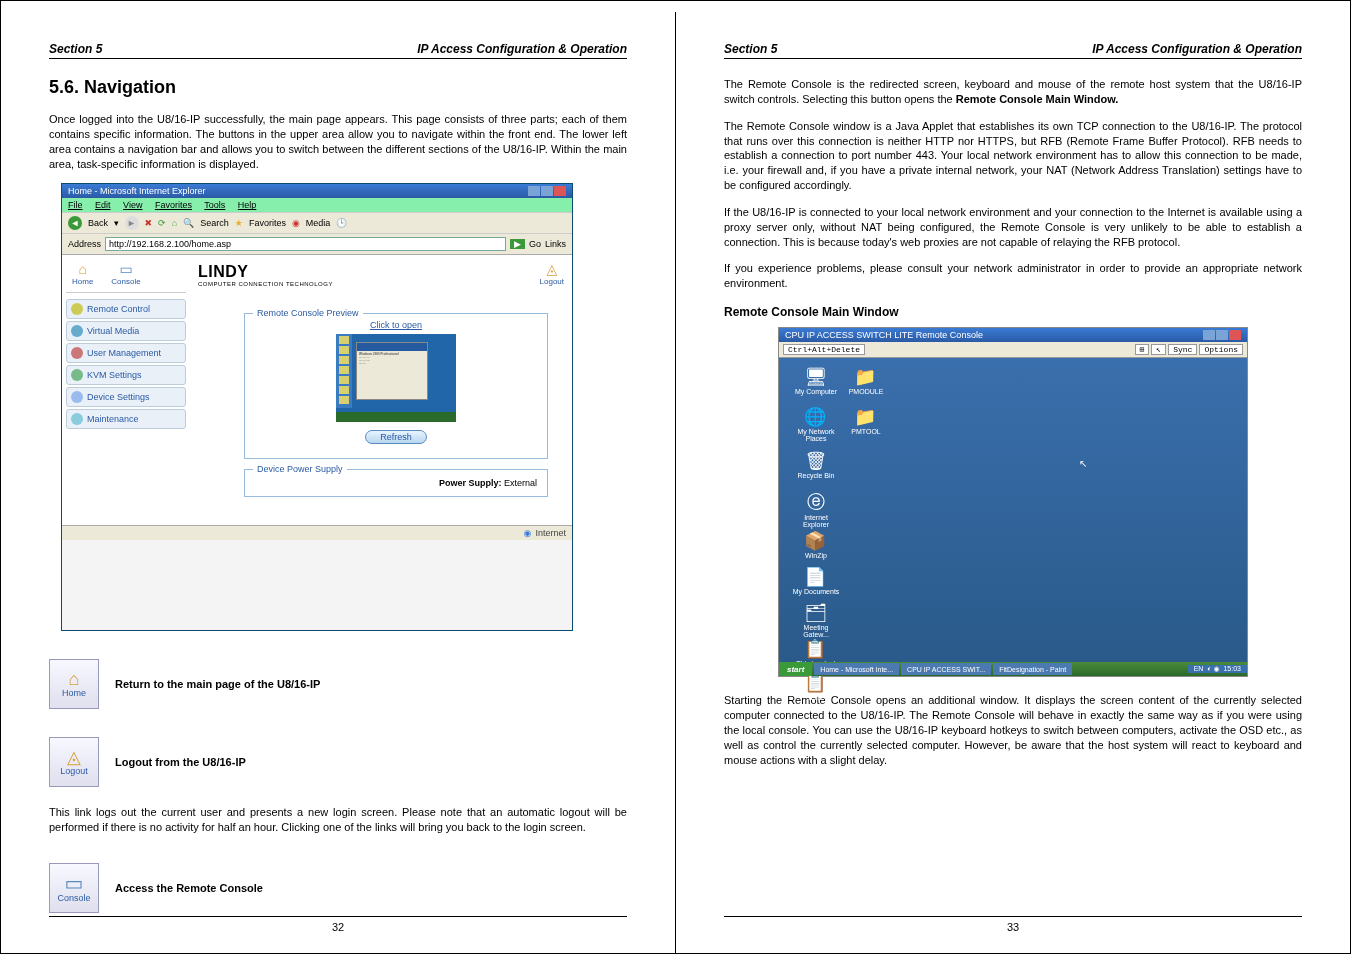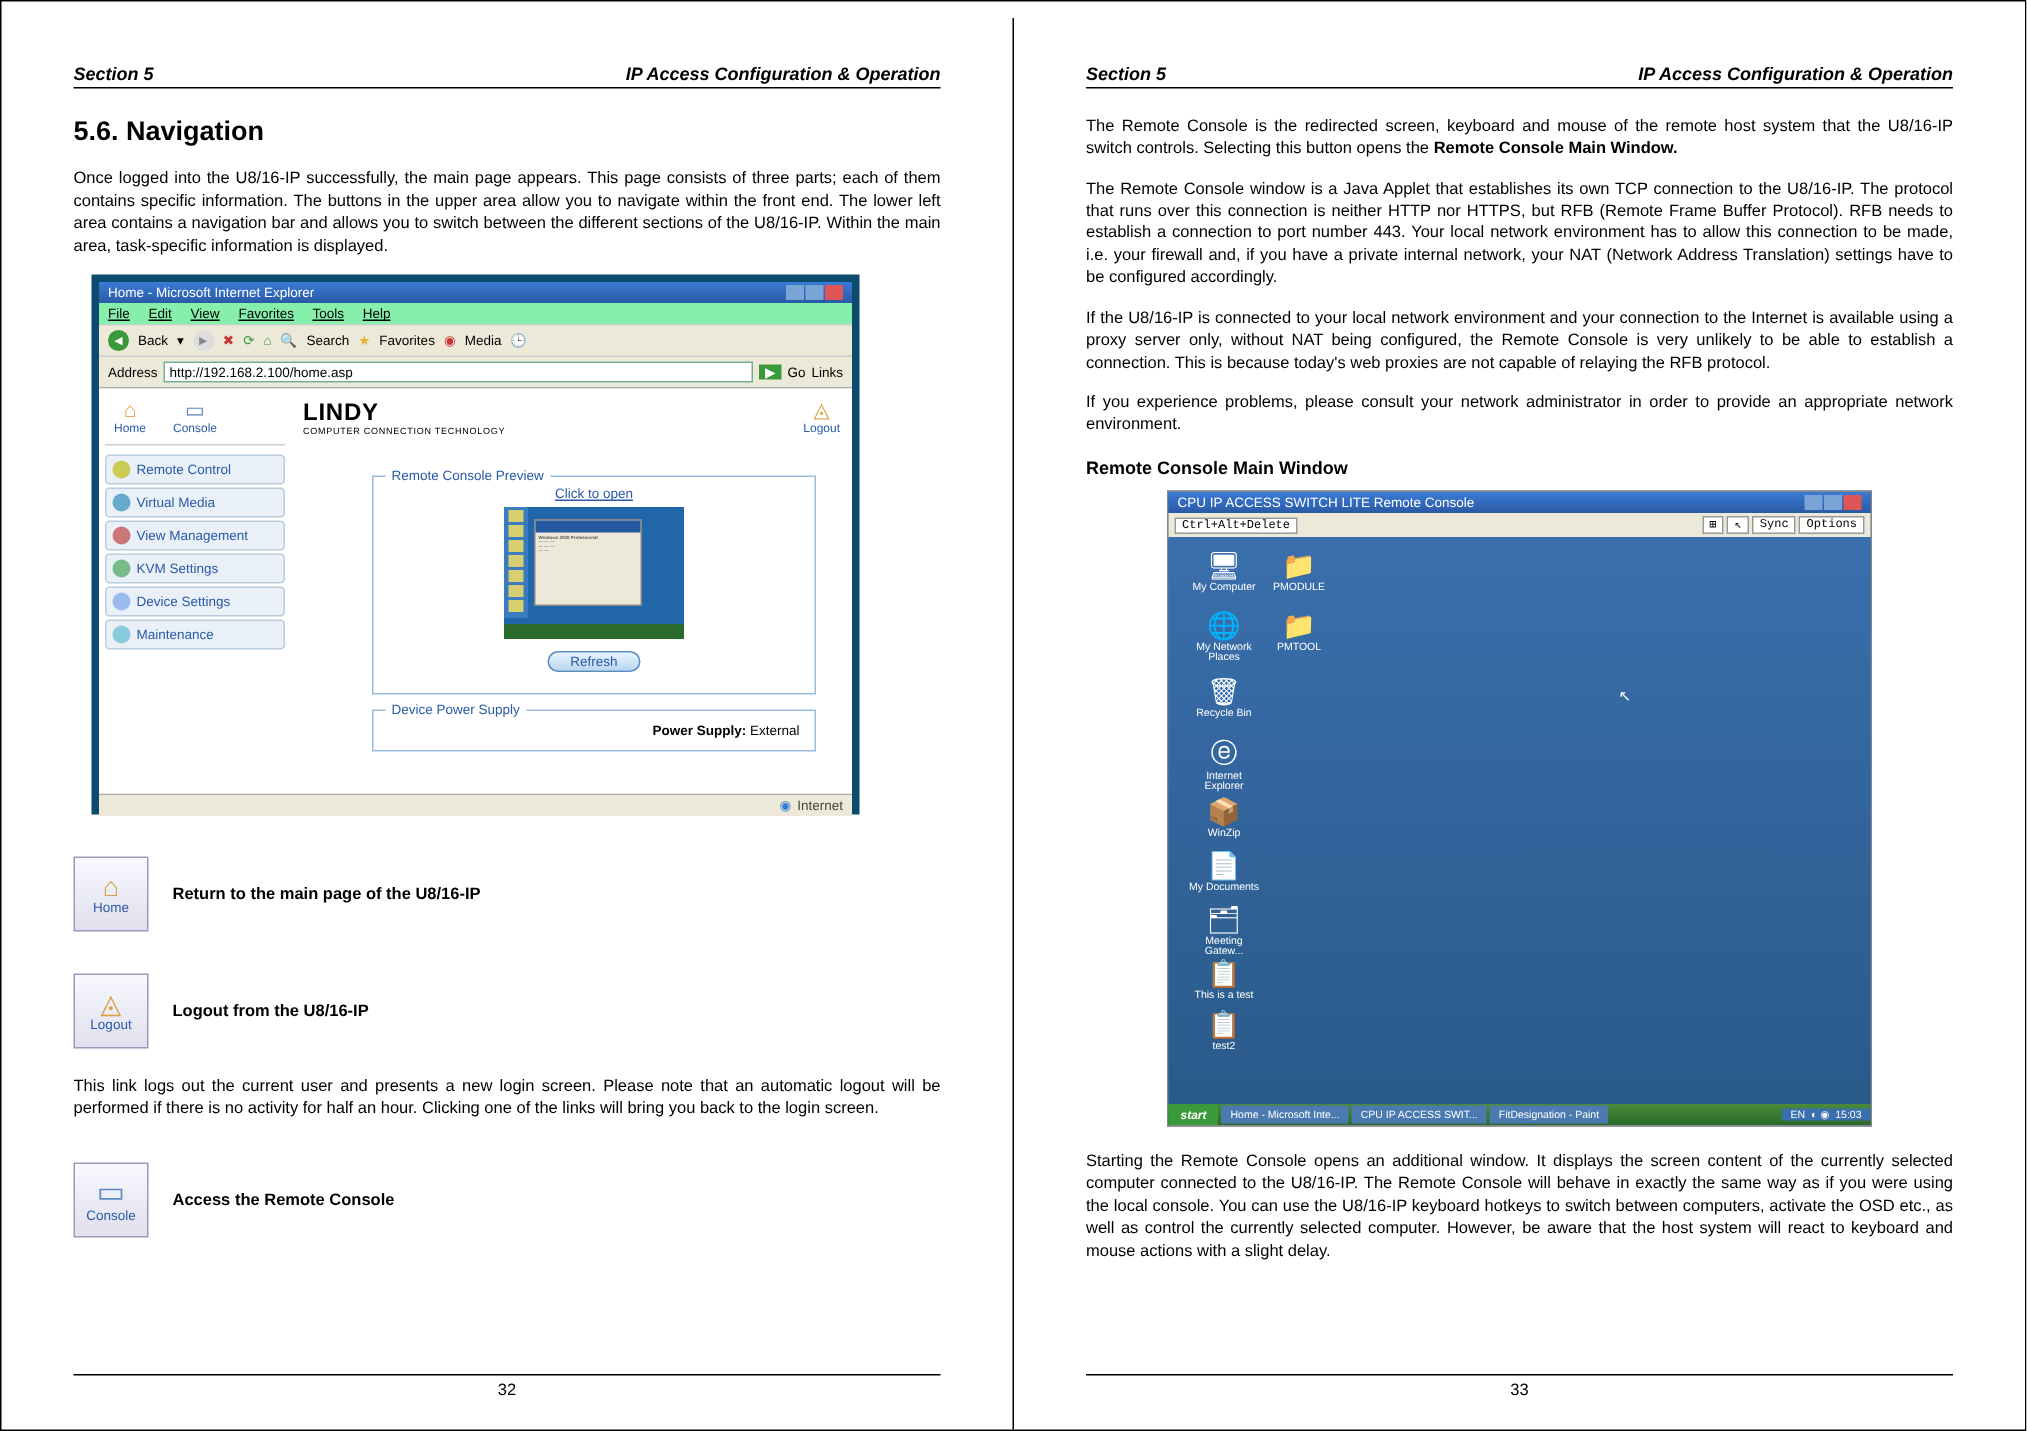--- a/index.html
+++ b/index.html
@@ -4,21 +4,21 @@
 <style>
   * { margin: 0; padding: 0; box-sizing: border-box; }
   body { font-family: Arial, Helvetica, sans-serif; font-size: 11px; background: #fff; color: #000; }
   .spread { display: flex; width: 1351px; height: 954px; border: 1px solid #000; }
   .page { flex: 1; position: relative; padding: 30px 48px 30px 48px; margin-top: 11px; }
   .page.left { border-right: 1px solid #000; }
   .header-line { display: flex; justify-content: space-between; border-bottom: 1px solid #000; padding-bottom: 2px; margin-bottom: 18px; }
   .header-line span { font-style: italic; font-weight: bold; font-size: 12px; }
   h2.section-title { font-size: 18px; font-weight: bold; margin-bottom: 14px; }
   p.body { font-size: 11px; line-height: 1.35; text-align: justify; margin-bottom: 12px; }
-  .screenshot1 { border: 5px solid #0c4a6e; margin: 8px 0 24px 12px; width: 512px; height: 360px; position: relative; background: #f4f4f4; font-size: 9px; }
+  .screenshot1 { border: 1px solid #0c4a6e; margin: 8px 0 24px 12px; width: 512px; height: 448px; position: relative; background: #f4f4f4; font-size: 9px; }
   .ss1-title { background: linear-gradient(#3a7bd5,#2a5aa5); color: #fff; padding: 2px 6px; font-size: 9px; display:flex; justify-content:space-between; }
   .ss1-title .wbtns { display:flex; gap:1px; }
   .ss1-title .wbtns span { width:12px; height:10px; display:inline-block; }
   .ss1-title .wbtns .min{background:#7aa4d6;} .ss1-title .wbtns .max{background:#7aa4d6;} .ss1-title .wbtns .close{background:#d55;}
   .ss1-menu { background:#86efac; padding:2px 6px; font-size:9px; border-bottom:1px solid #ccc;}
   .ss1-menu u { margin-right:10px; text-decoration: underline; }
   .ss1-toolbar { background:#ece9d8; padding:3px 6px; display:flex; align-items:center; gap:6px; border-bottom:1px solid #ccc; font-size:9px;}
   .ss1-toolbar .back{ color:#fff; background:#3a9a3a; border-radius:50%; width:14px; height:14px; display:inline-flex;align-items:center;justify-content:center;}
   .ss1-toolbar .fwd{ color:#888; background:#ddd; border-radius:50%; width:14px; height:14px; display:inline-flex;align-items:center;justify-content:center;}
   .ss1-address{ background:#ece9d8; padding:3px 6px; display:flex; align-items:center; gap:4px; border-bottom:1px solid #aaa; font-size:9px;}
@@ -55,21 +55,21 @@
 
   .icon-row { display:flex; align-items:center; gap:16px; margin: 28px 0 18px 0; }
   .icon-btn { width:50px; height:50px; border:1px solid #99b; background:linear-gradient(#f8f8ff,#e0e0ee); display:flex; flex-direction:column; align-items:center; justify-content:center; font-size:9px; color:#2a5aa5; }
   .icon-btn .g { font-size:18px; color:#d8a040; line-height:1;}
   .icon-btn.logout .g{ color:#d8a040; }
   .icon-btn.console .g{ color:#5a8bc0; font-size:20px;}
   .icon-desc { font-weight:bold; font-size:11px; }
 
   .subhead { font-weight:bold; font-size:12px; margin: 14px 0 8px 0; }
 
-  .screenshot2 { border:1px solid #888; margin:4px 0 16px 54px; width:470px; height:424px; font-size:8px; background:#265f9a; position:relative; }
+  .screenshot2 { border:1px solid #888; margin:4px 0 16px 54px; width:470px; height:350px; font-size:8px; background:#265f9a; position:relative; }
   .ss2-title { background: linear-gradient(#3a7bd5,#2a5aa5); color:#fff; padding:2px 6px; font-size:9px; display:flex; justify-content:space-between;}
   .ss2-title .wbtns{display:flex;gap:1px;}
   .ss2-title .wbtns span{width:12px;height:10px;display:inline-block;}
   .ss2-title .wbtns .min{background:#7aa4d6;}.ss2-title .wbtns .max{background:#7aa4d6;}.ss2-title .wbtns .close{background:#d55;}
   .ss2-toolbar{ background:#ece9d8; padding:2px 4px; display:flex; justify-content:space-between; align-items:center; border-bottom:1px solid #999;font-family:Liberation Mono, monospace;}
   .ss2-toolbar .left-btn{ background:#fff;border:1px solid #999;padding:0 4px;font-size:8px;}
   .ss2-toolbar .right-grp{display:flex;gap:2px;}
   .ss2-toolbar .right-grp span{background:#fff;border:1px solid #999;padding:0 4px;font-size:8px;}
   .ss2-desk{ position:absolute; top:30px; left:0; right:0; bottom:14px; background:linear-gradient(#3a6fad,#2a5a8a);}
   .ss2-desk .dicon{ position:absolute; width:50px; text-align:center; color:#fff; font-size:7px;}
@@ -146,21 +146,21 @@
           <div class="nav-item ic1">
               <span class="ic"></span>
               <span>Remote Control</span>
             </div>
           <div class="nav-item ic2">
               <span class="ic"></span>
               <span>Virtual Media</span>
             </div>
           <div class="nav-item ic3">
               <span class="ic"></span>
-              <span>View Management</span>
+              <span>User Management</span>
             </div>
           <div class="nav-item ic4">
               <span class="ic"></span>
               <span>KVM Settings</span>
             </div>
           <div class="nav-item ic5">
               <span class="ic"></span>
               <span>Device Settings</span>
             </div>
           <div class="nav-item ic6">

